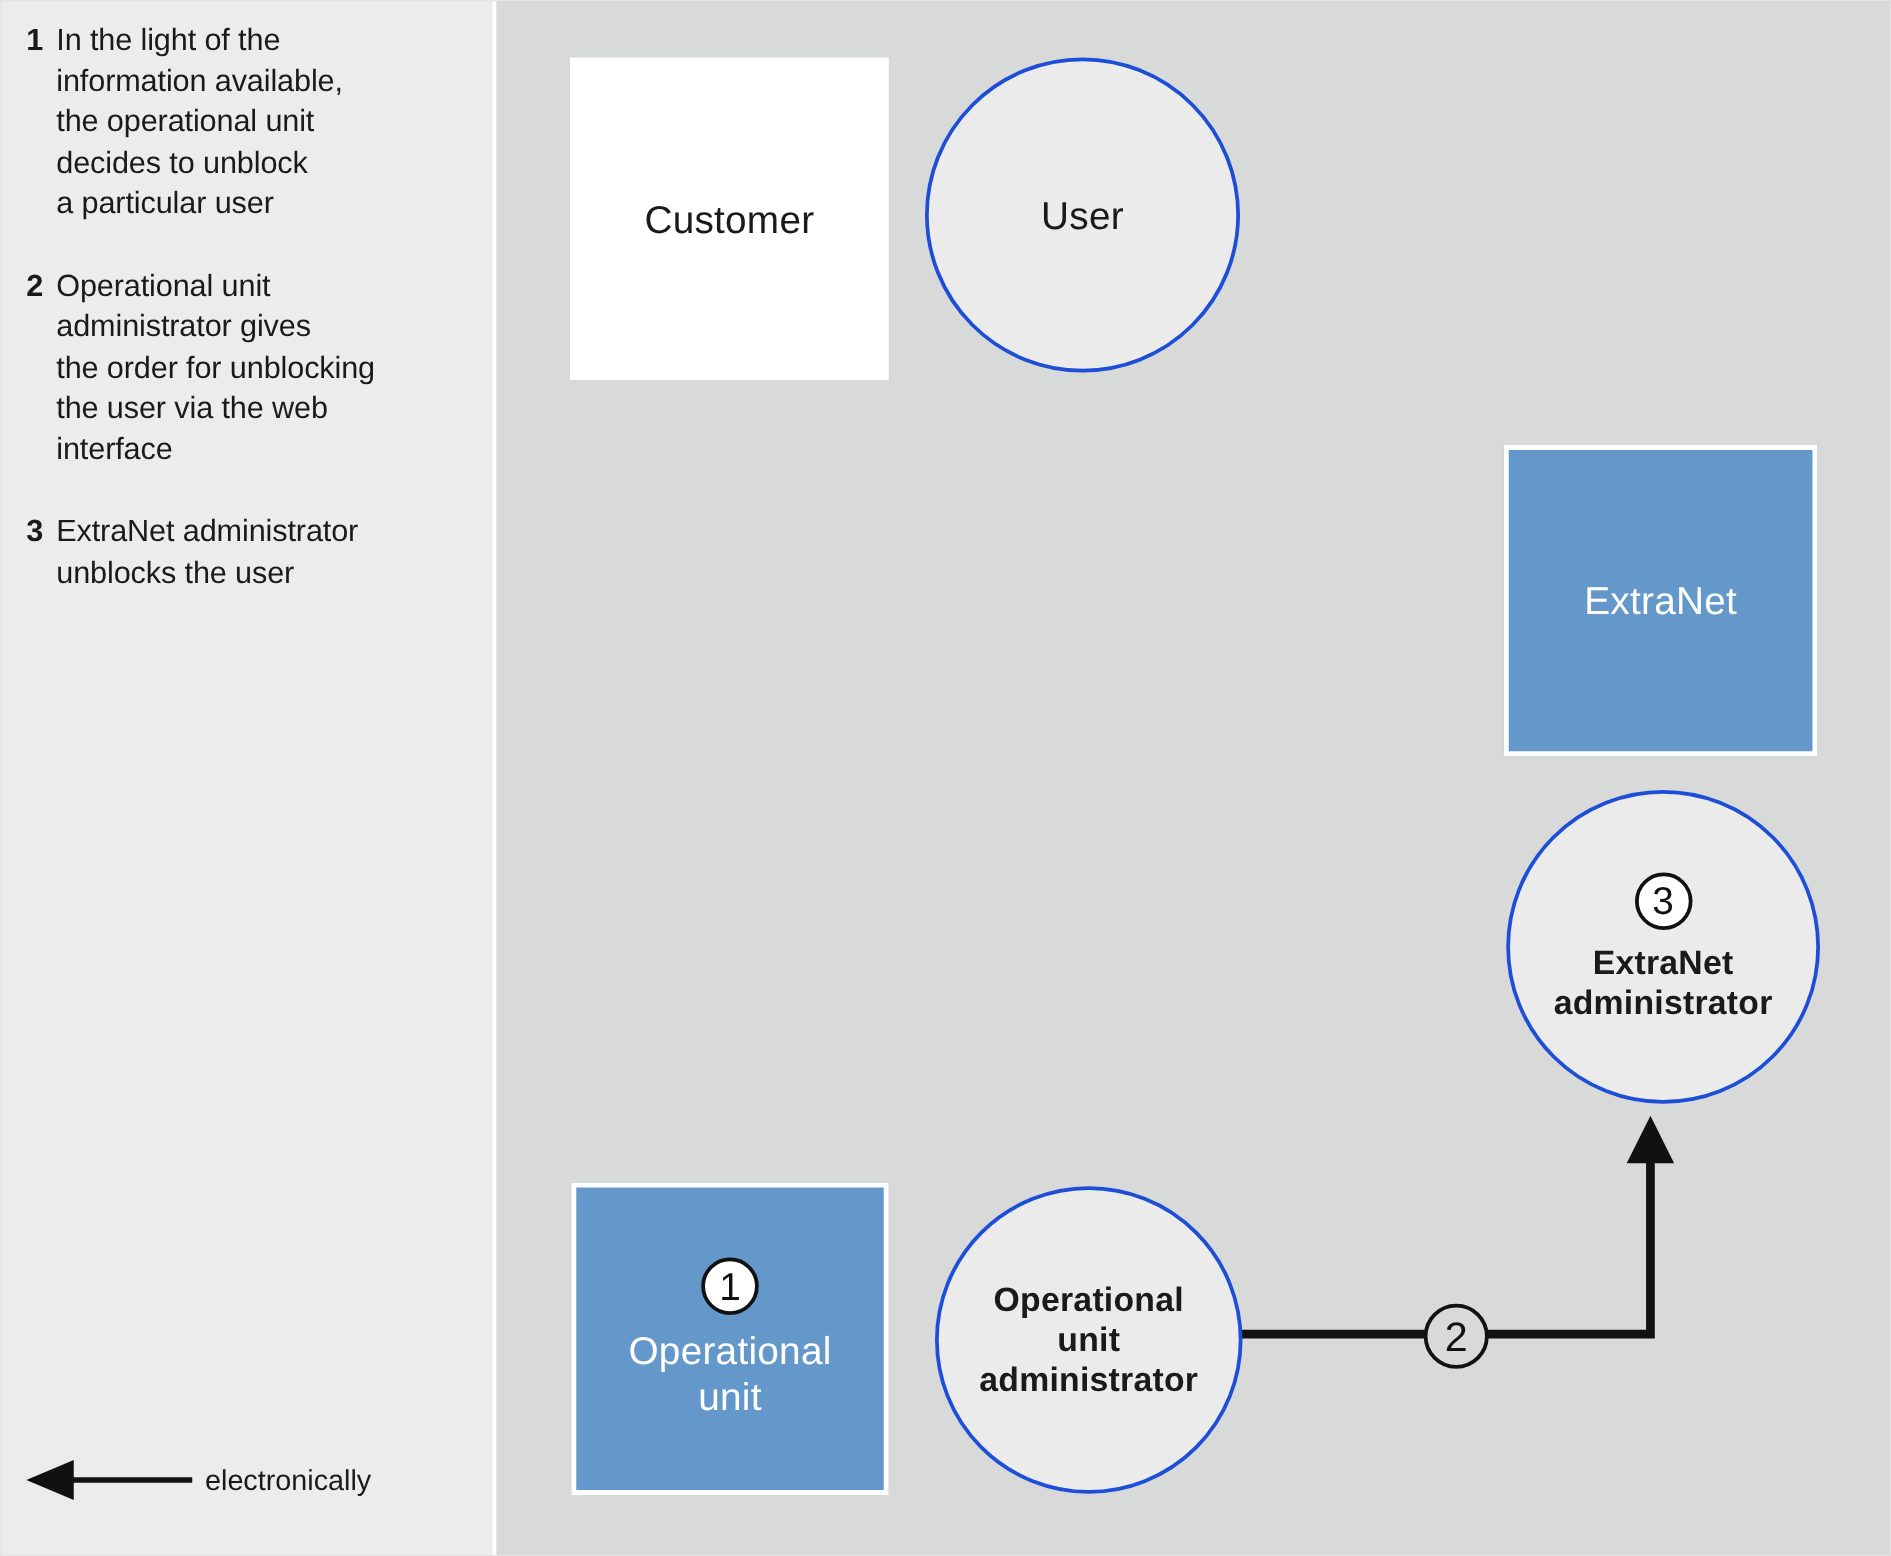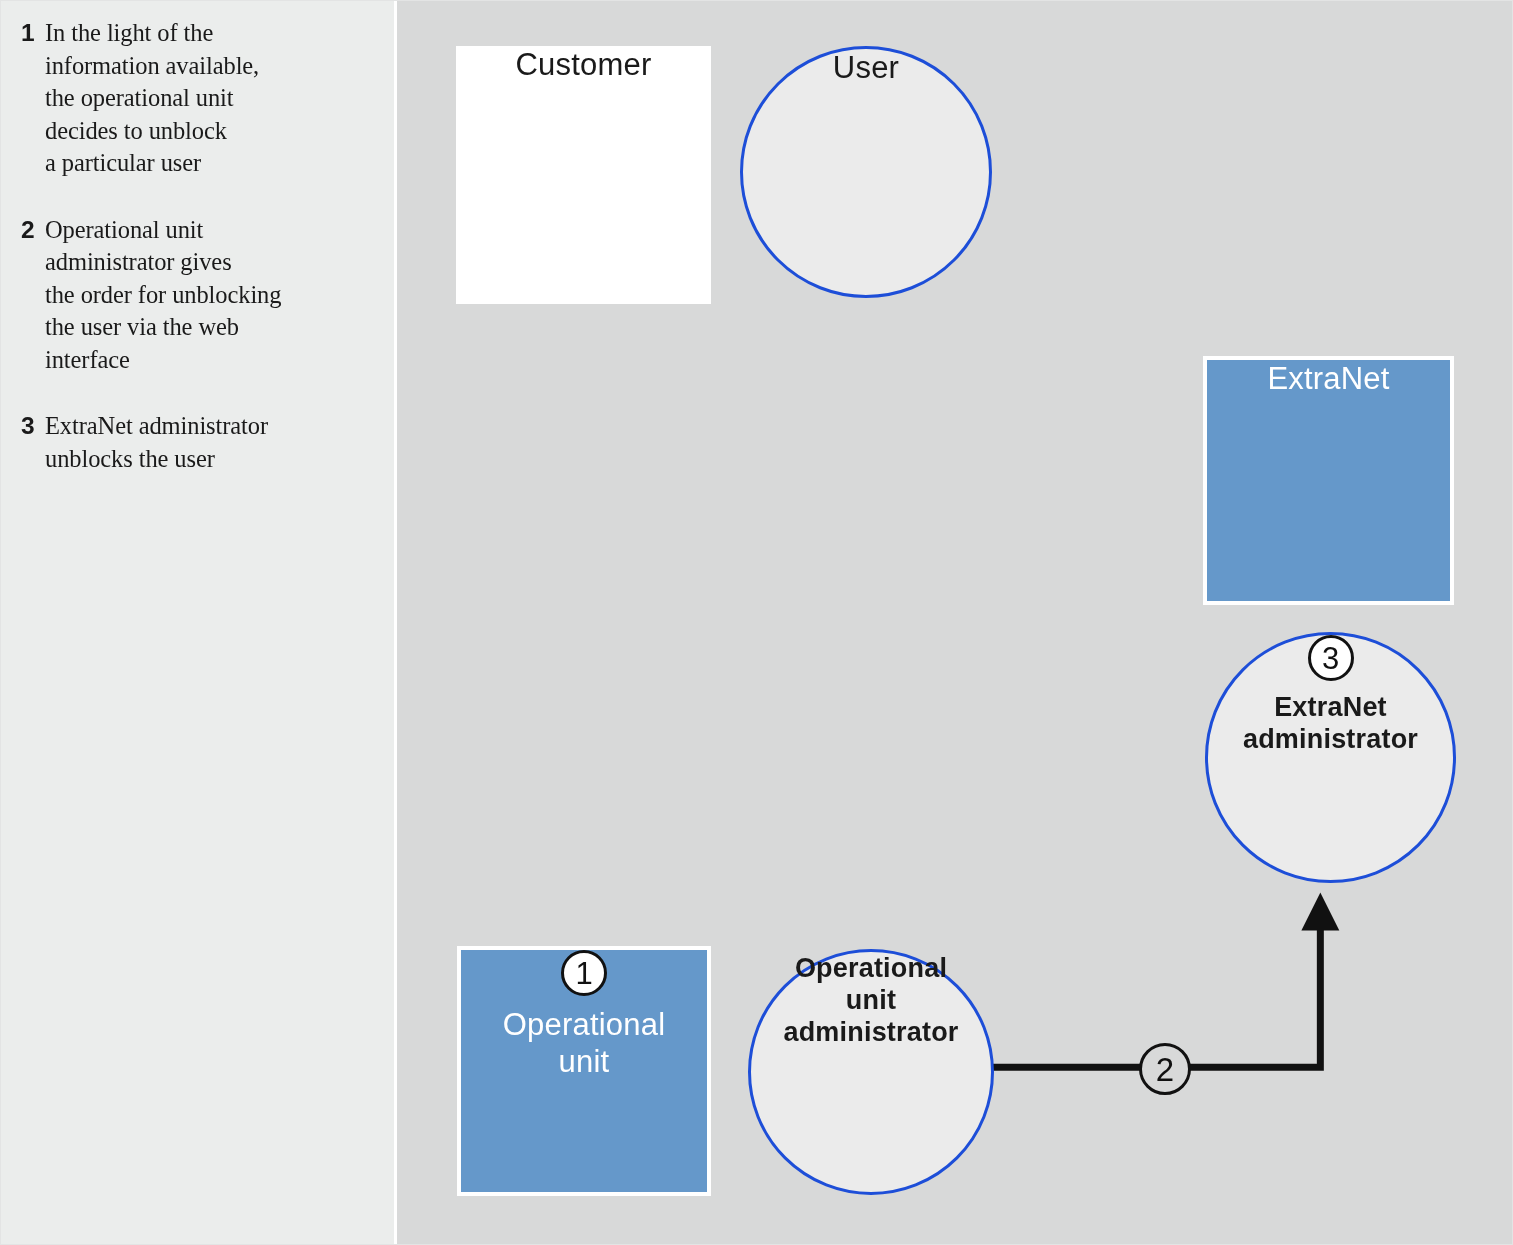--- a/index.html
+++ b/index.html
@@ -51,21 +51,20 @@
     width: 24px;
     flex: 0 0 24px;
   }
   .step-text {
     font-size: 24.5px;
     font-weight: normal;
     color: #1a1a1a;
     line-height: 32.5px;
     letter-spacing: -0.1px;
     white-space: pre-line;
-    font-family: Liberation Serif, serif;
   }
 
   
   #legend {
     position: absolute;
     left: 18px;
     bottom: 45px;
     display: flex;
     align-items: center;
   }
@@ -91,20 +90,21 @@
     bottom: 0;
     background: #d8d9d9;
   }
 
   .node {
     position: absolute;
     box-sizing: border-box;
     display: flex;
     flex-direction: column;
     align-items: center;
+    justify-content: center;
     text-align: center;
   }
 
   .rect-white {
     background: #ffffff;
   }
   .rect-blue {
     background: #6598ca;
     border: 4px solid #ffffff;
   }
@@ -203,20 +203,27 @@
       </div>
 
       <div class="step">
         <div class="step-num">3</div>
         <div class="step-text">ExtraNet administrator
 unblocks the user</div>
       </div>
 
     </div>
 
+    <div id="legend">
+      <svg class="legend-arrow" viewBox="0 0 135 34">
+        <line x1="36" y1="17" x2="135" y2="17" stroke="#111111" stroke-width="4.5"></line>
+        <polygon points="2,17 40,1 40,33" fill="#111111"></polygon>
+      </svg>
+      <span class="legend-label">electronically</span>
+    </div>
 
   </div>
 
   <div id="canvas">
 
     <div class="node rect-white" style="left:56px; top:45px; width:255px; height:258px;">
       <div class="node-label">Customer</div>
     </div>
 
     <div class="node circle-gray" style="left:340px; top:45px; width:252px; height:252px;">

